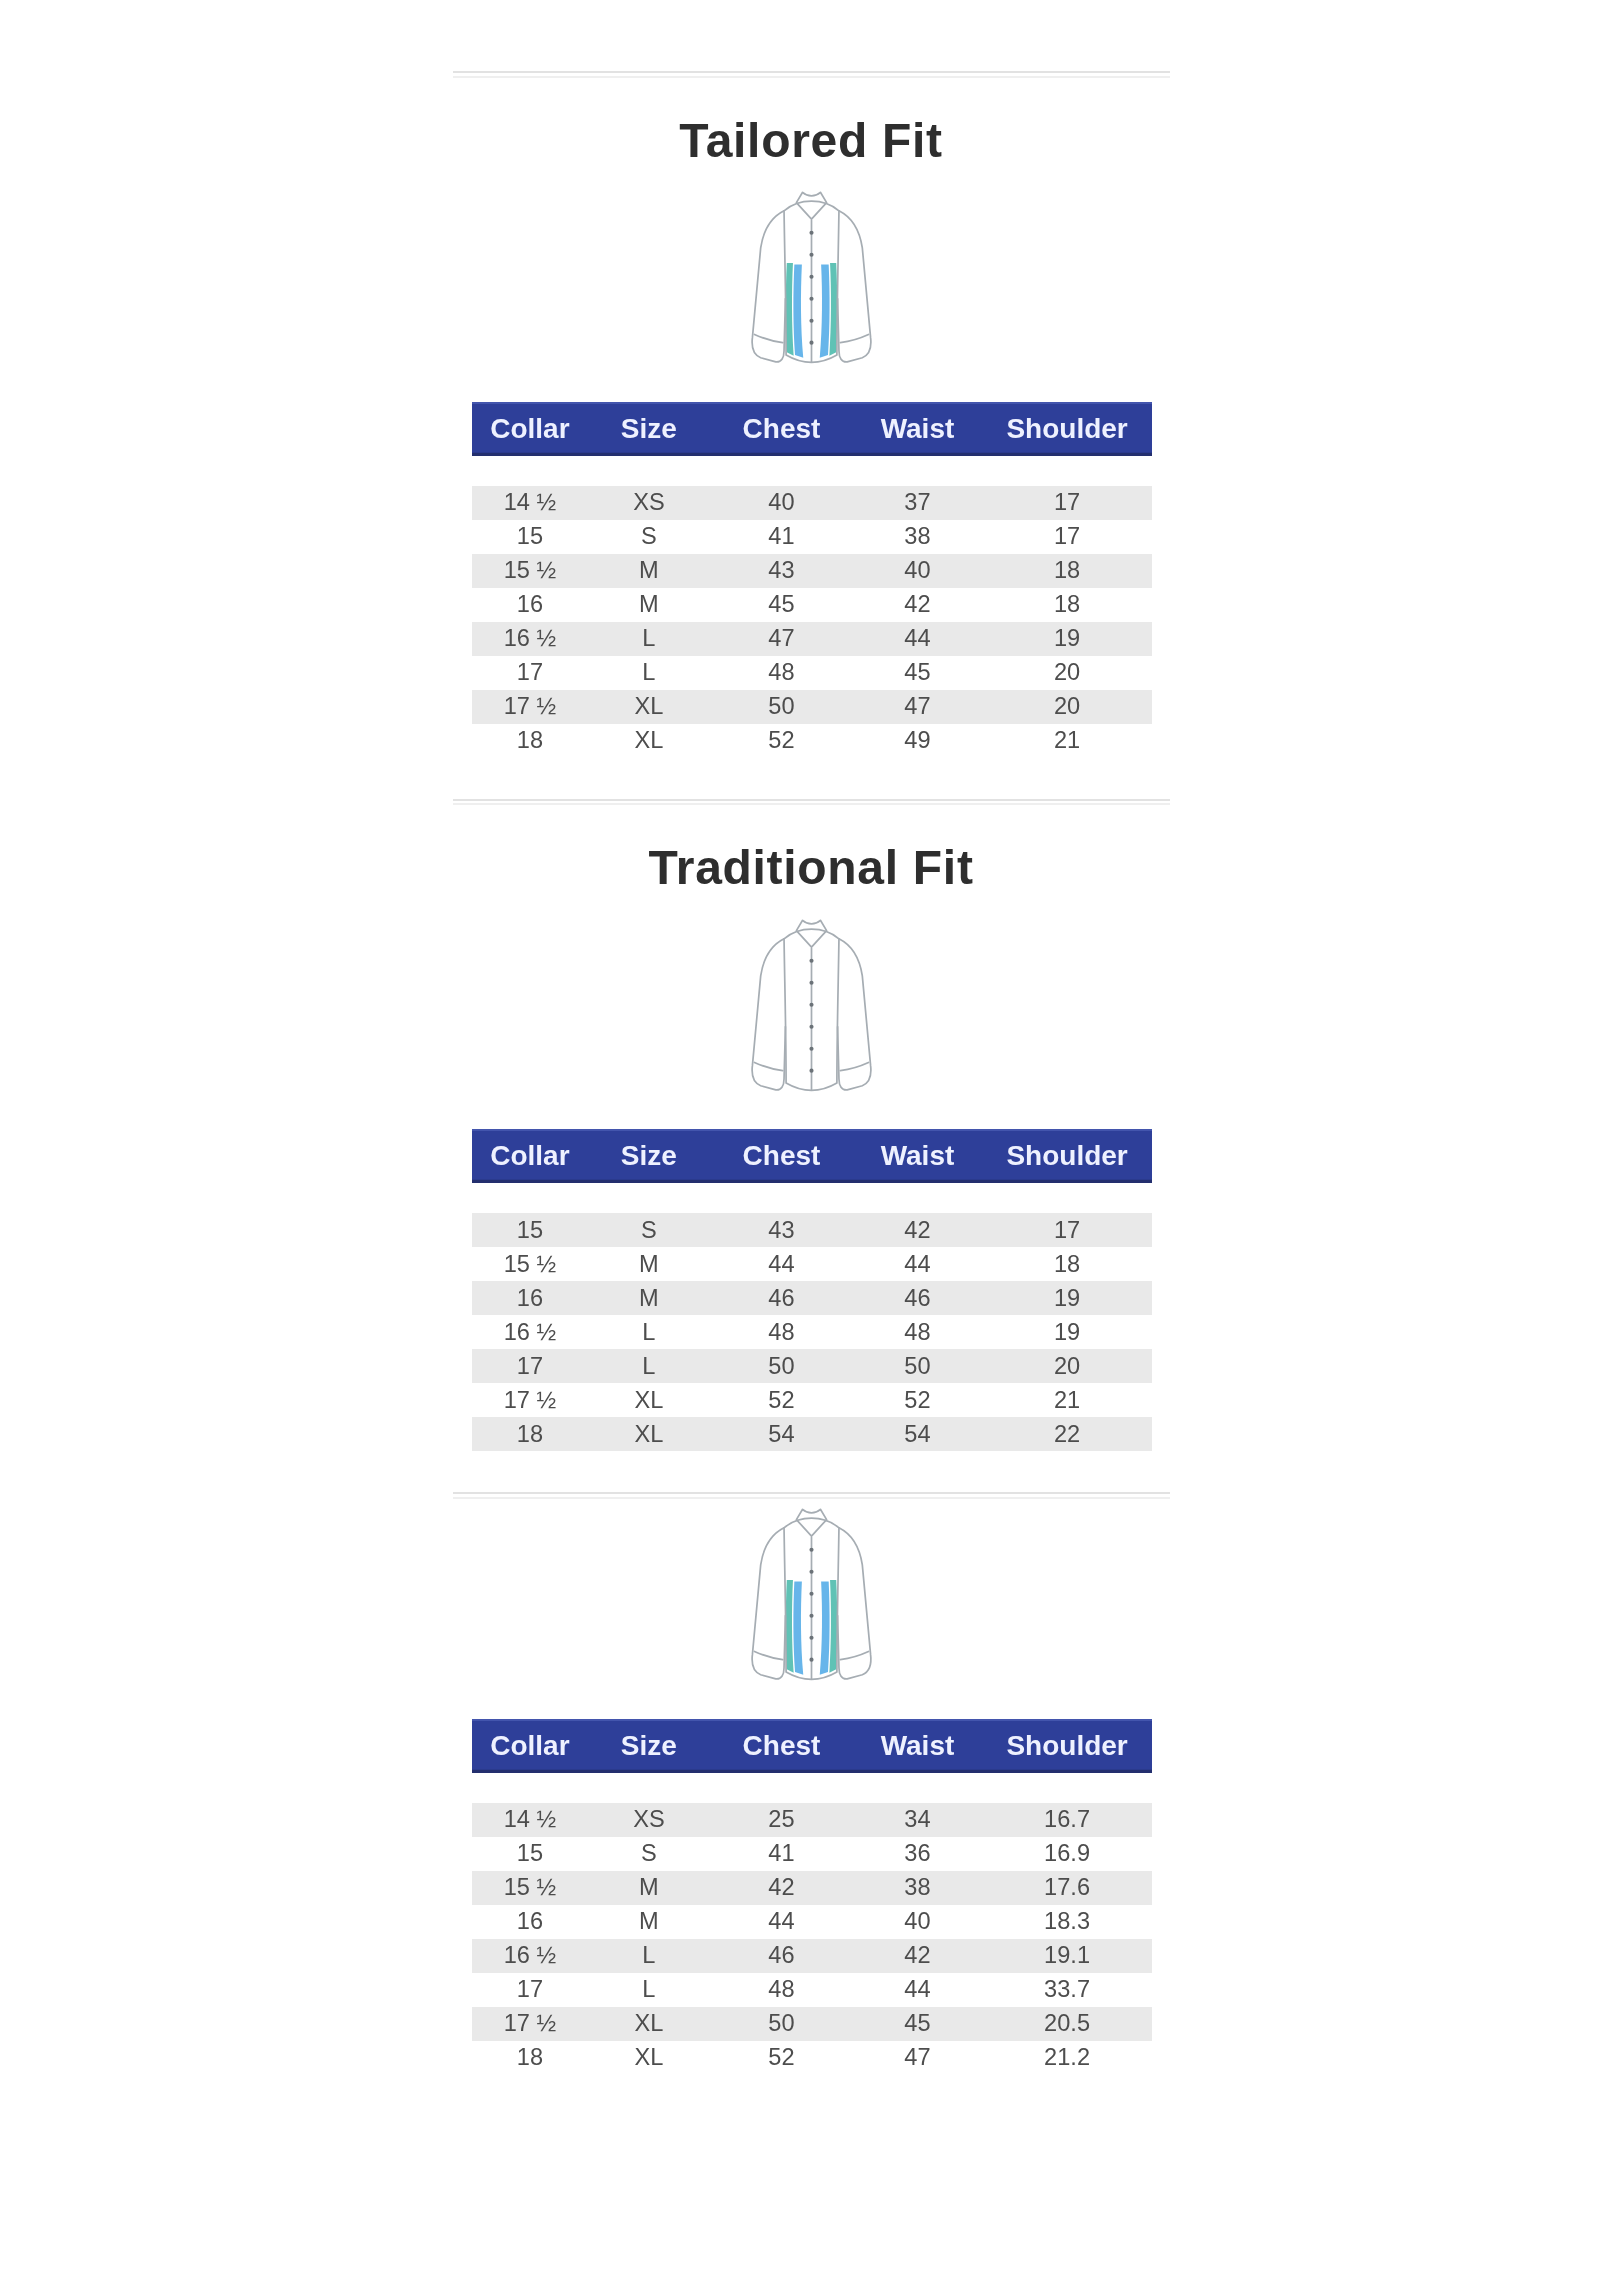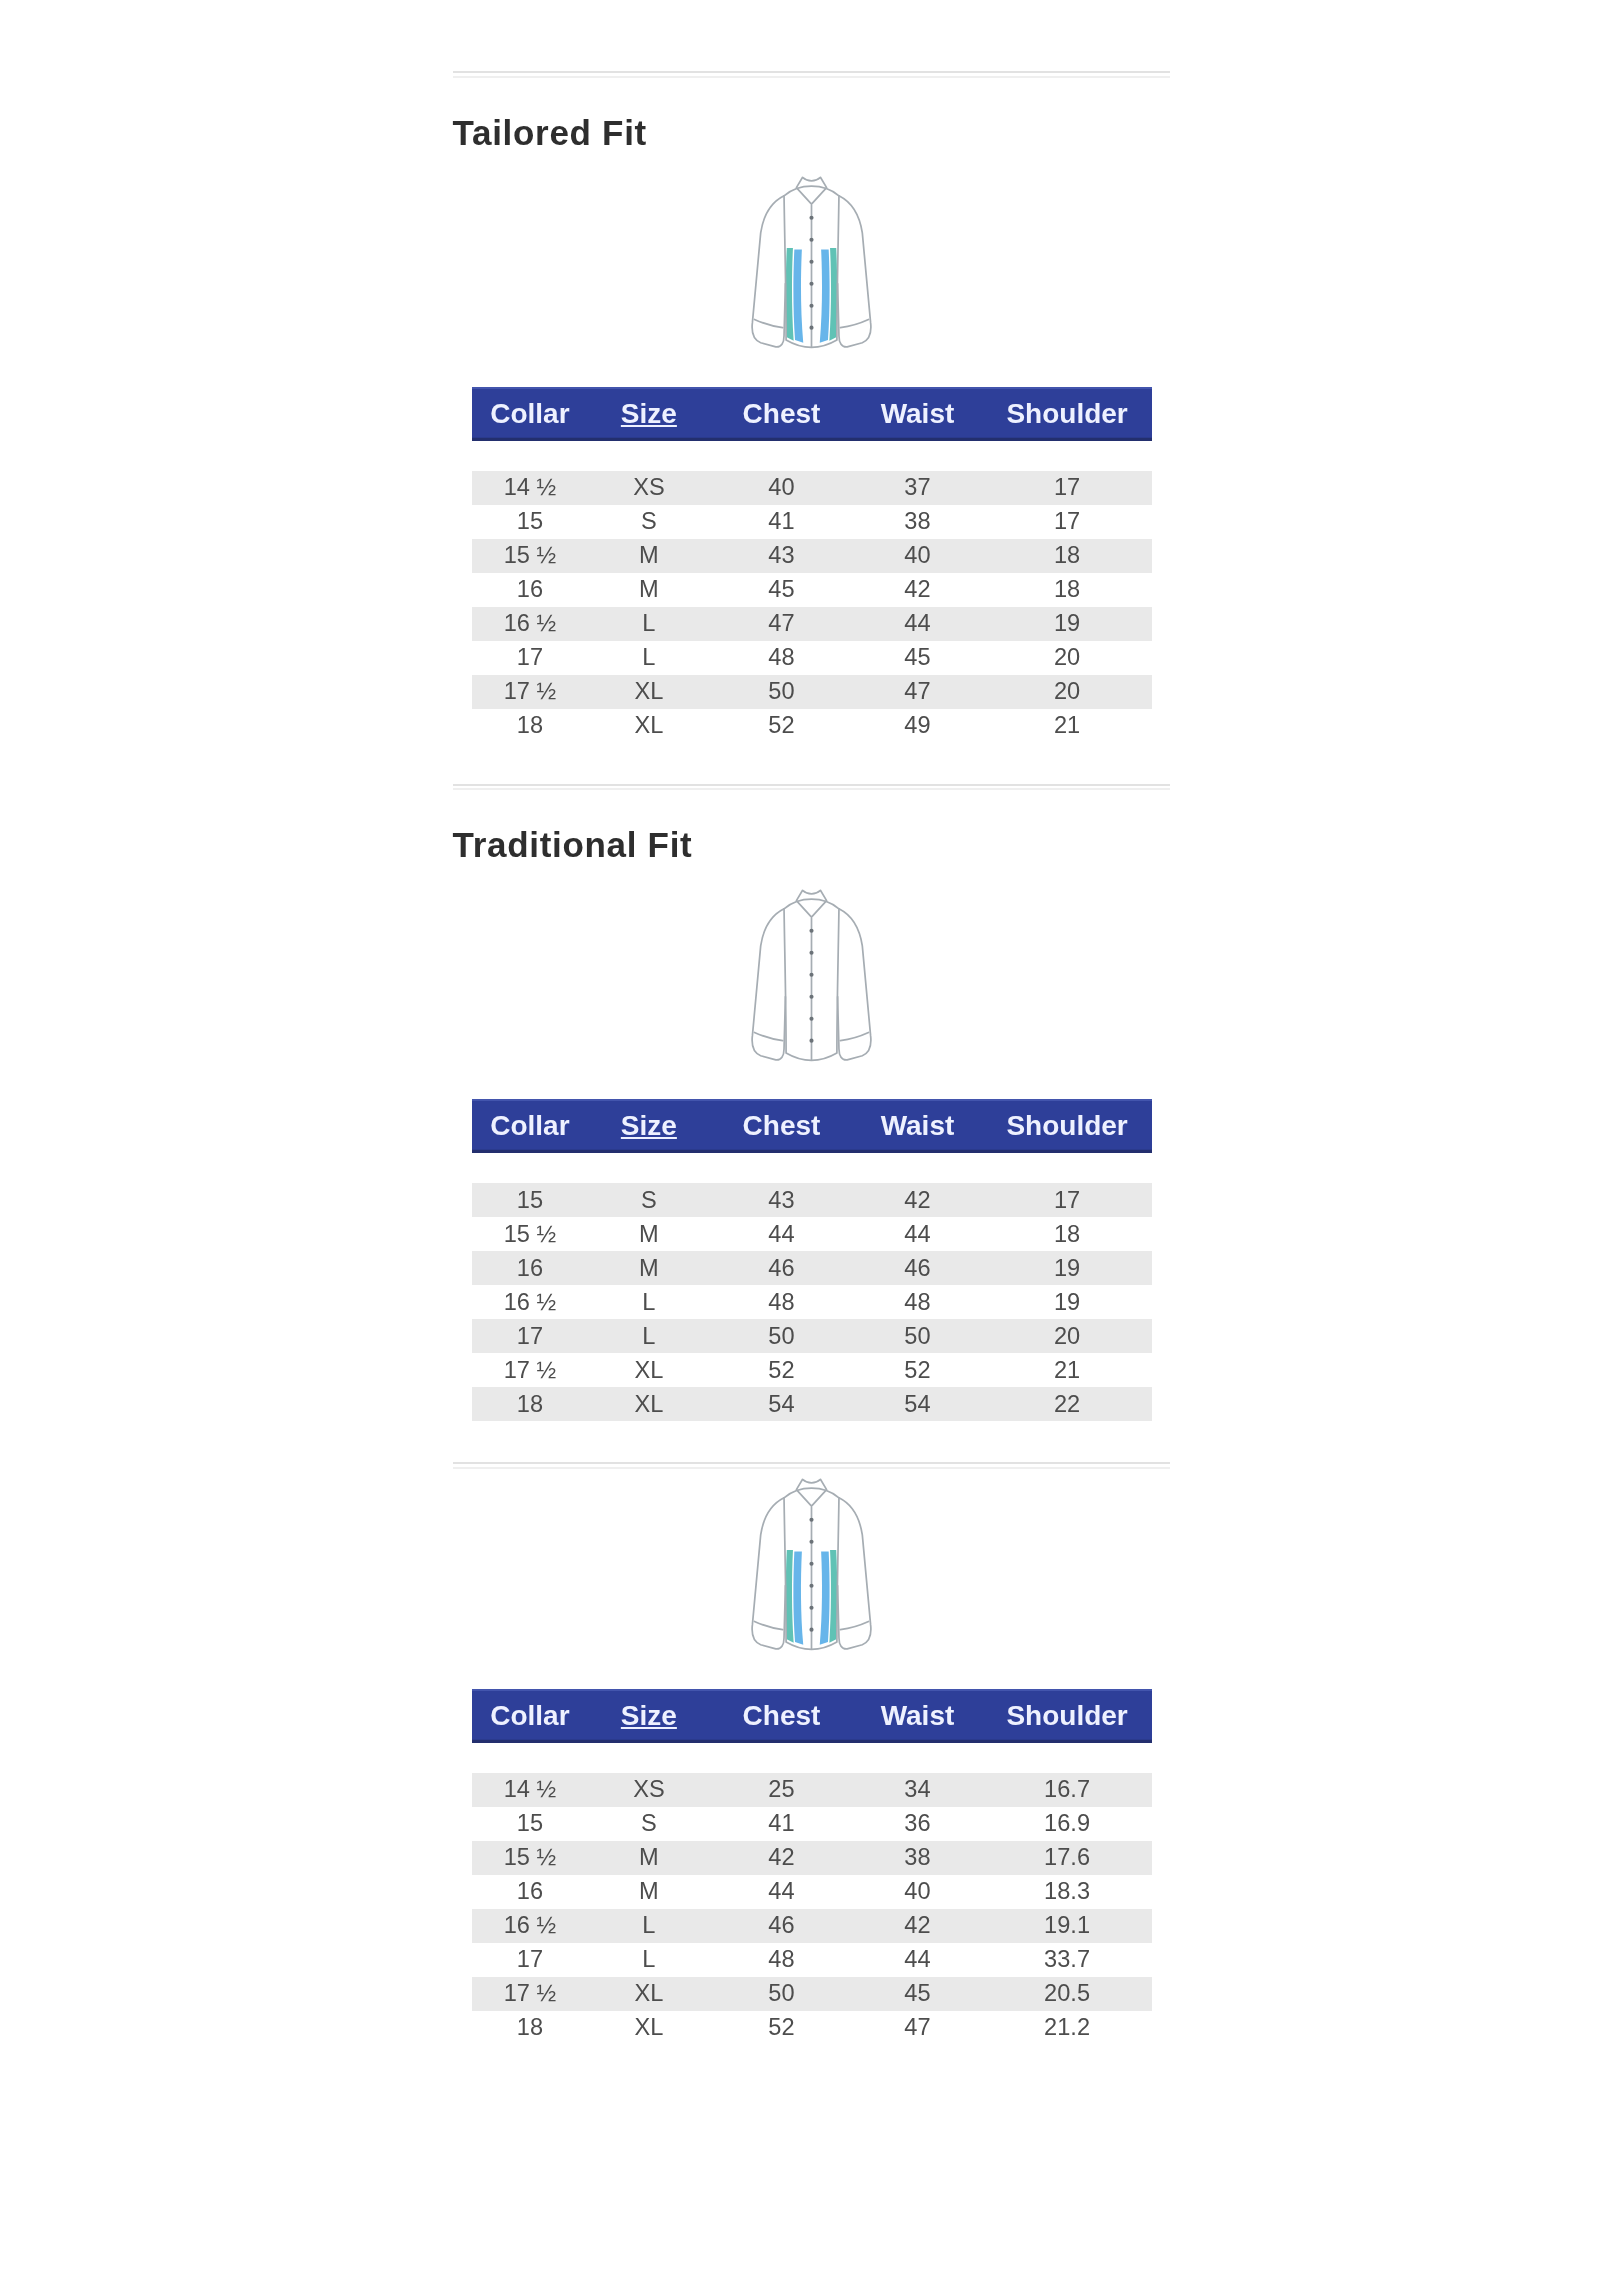--- a/index.html
+++ b/index.html
@@ -24,33 +24,33 @@
 
   .modal-header{display:flex;align-items:center;justify-content:space-between;padding:0 38px 0 25px;}
   .modal-title{font-size:26px;color:var(--modal-title-text);letter-spacing:0.3px;}
   .close-btn{background:none;border:none;padding:3.9px;cursor:pointer;line-height:0;}
   .close-btn svg{width:25px;height:25px;}
 
   .divider{height:6.5px;border-top:2px solid var(--divider-a);border-bottom:2px solid var(--divider-b);}
   .header-divider{margin-top:29px;}
   .section-divider{margin-top:41px;}
 
-  .fit-title{font-size:35px;font-weight:bold;color:var(--title-text);margin:35px 0 14.4px 0;letter-spacing:0.7px;}
+  .fit-title{font-size:48px;font-weight:bold;color:var(--title-text);text-align:center;margin:35px 0 14.4px 0;letter-spacing:0.7px;}
 
   .shirt-wrap{text-align:center;margin:0 0 11.8px 0;}
   .shirt-svg{width:165px;height:206px;}
 
   .size-table{width:calc(100% - 37px);margin:0 17px 0 19.6px;border-collapse:collapse;table-layout:fixed;}
   .head-row th{
     background:var(--header-bar);
     box-shadow:inset 0 2px 0 var(--header-bar-light), inset 0 -3.3px 0 var(--header-bar-dark);
     height:54px;color:#eef1ff;font-size:28px;font-weight:bold;text-align:center;
   }
   .head-row th:nth-child(1){width:17%;}
-  .head-row th:nth-child(2){width:18%;text-decoration:underline;}
+  .head-row th:nth-child(2){width:18%;}
   .head-row th:nth-child(3){width:21%;}
   .head-row th:nth-child(4){width:19%;text-align:center;}
   .head-row th:nth-child(5){width:25%;}
   .gap-row td{height:30px;background:#ffffff;}
   .size-table tbody td{height:34px;text-align:center;font-size:23.6px;color:var(--body-text);}
   .size-table tbody tr:nth-child(odd){background:var(--row-shade);}
   .size-table tbody tr:nth-child(even){background:#ffffff;}
 </style>
 </head>
 <body>

